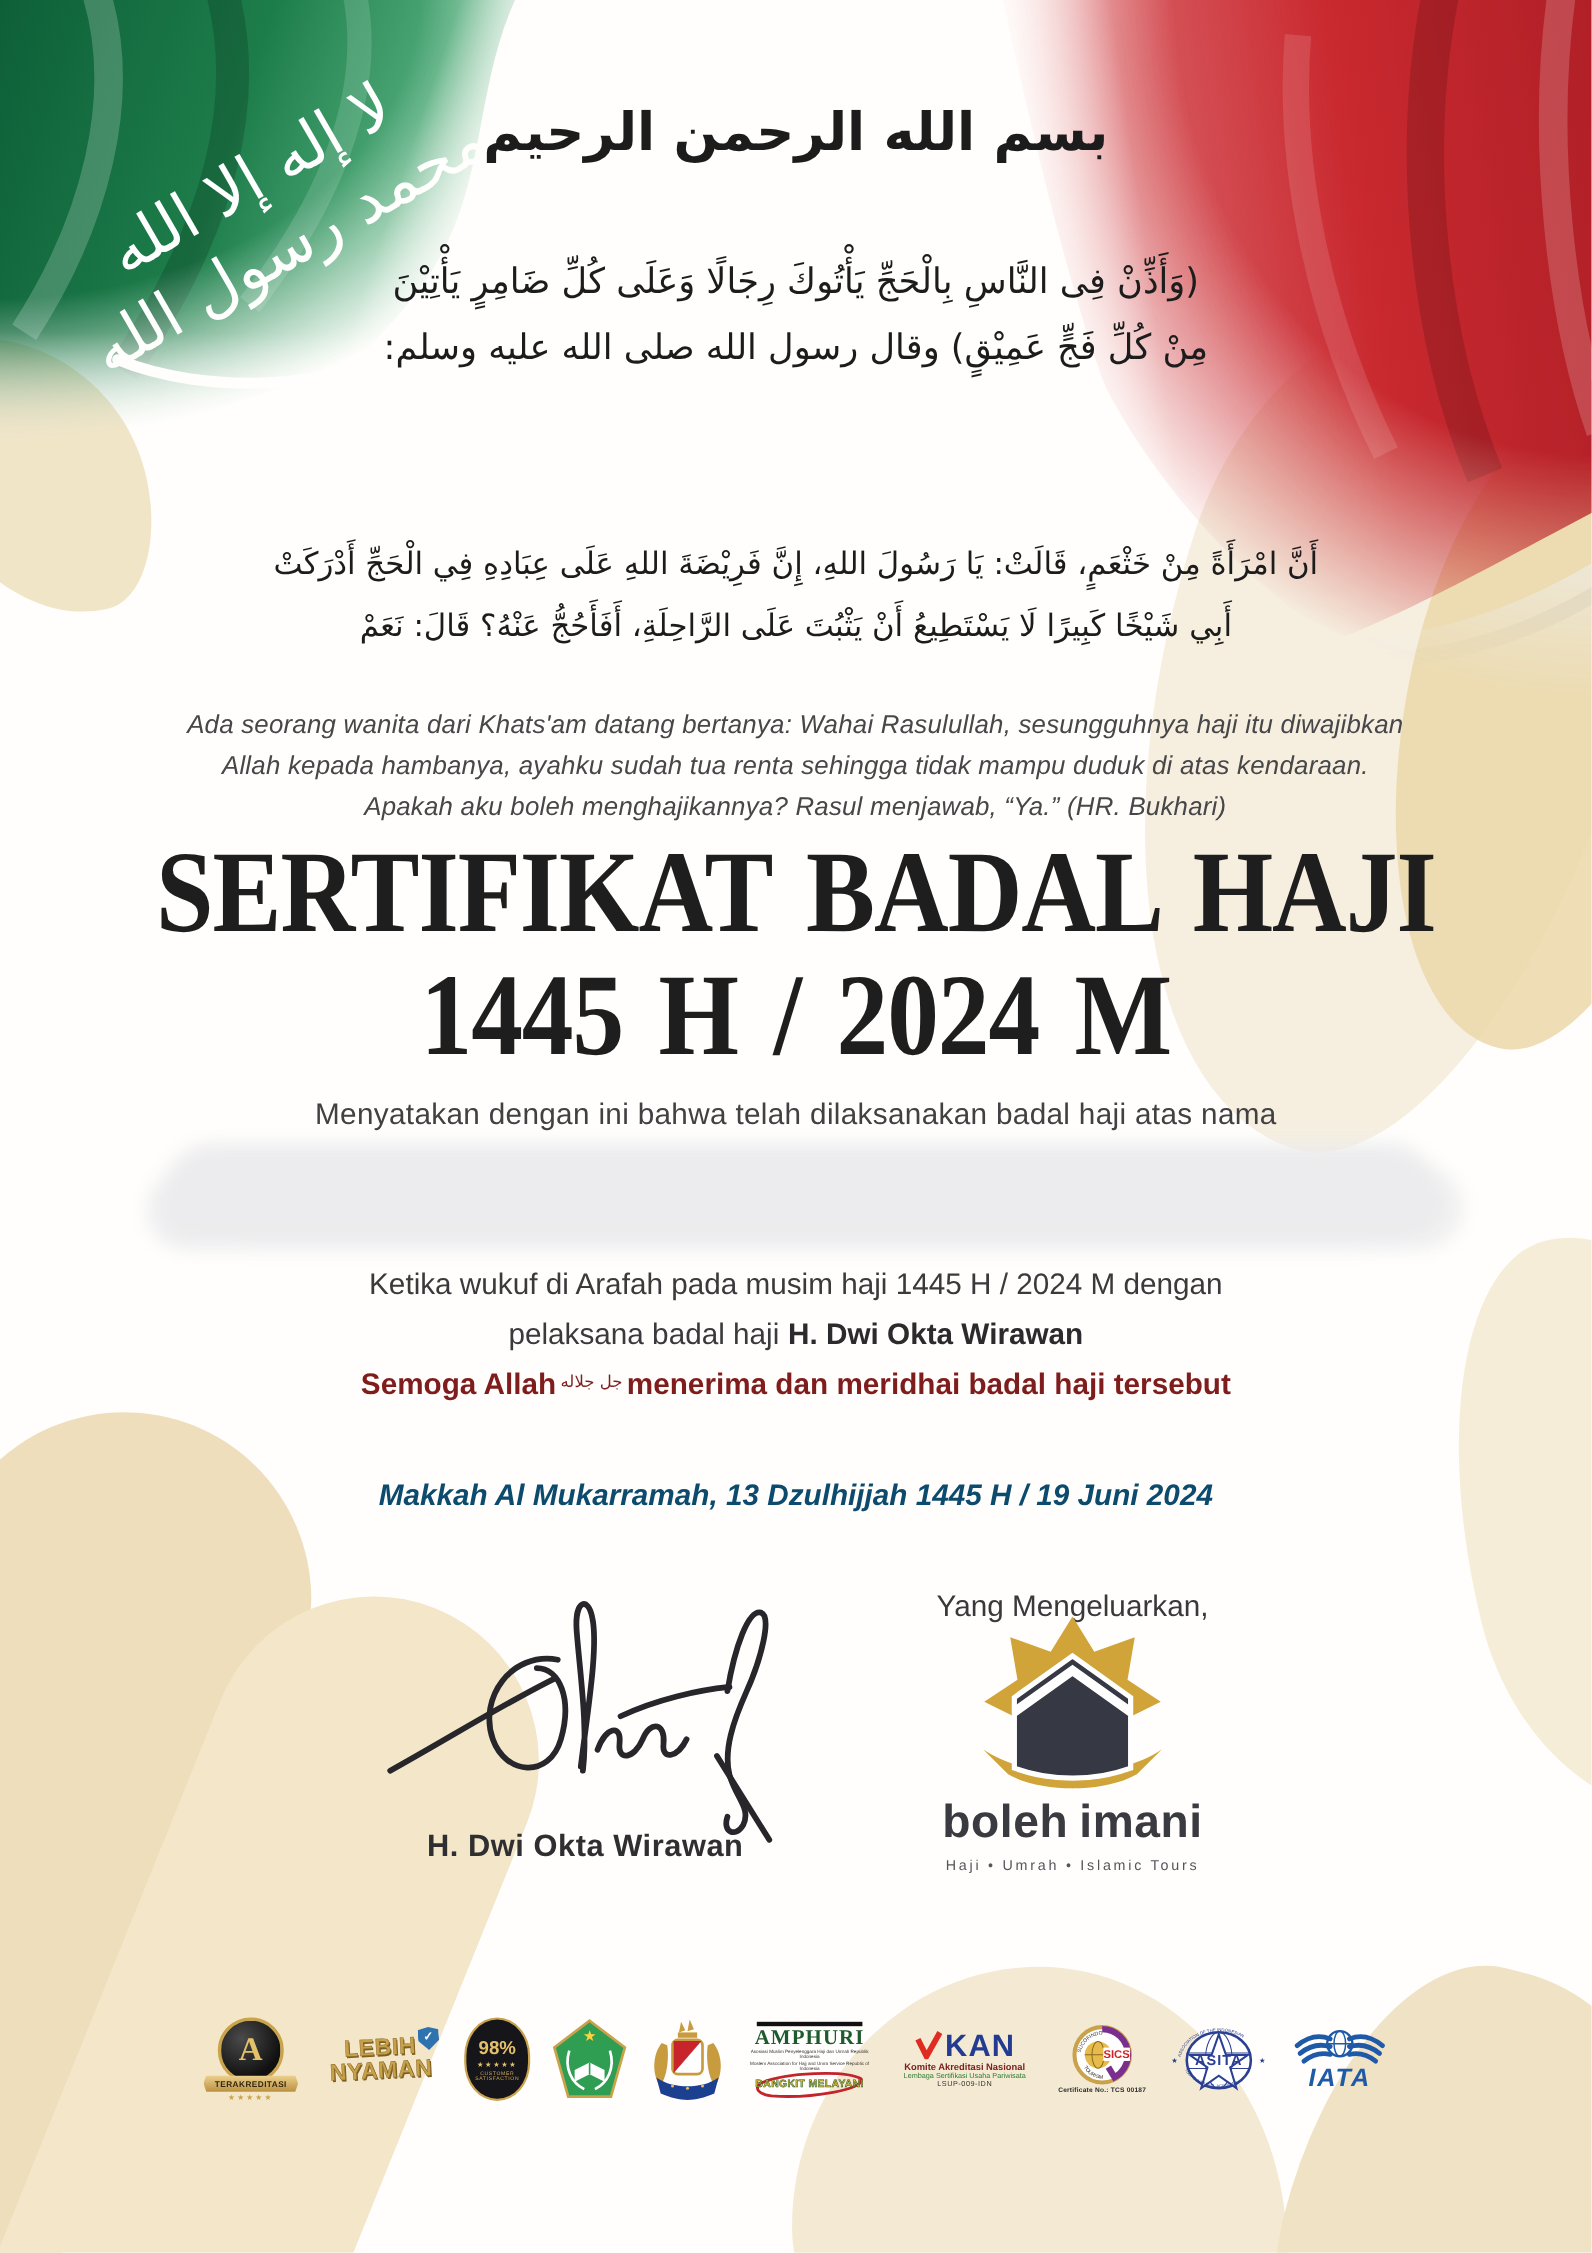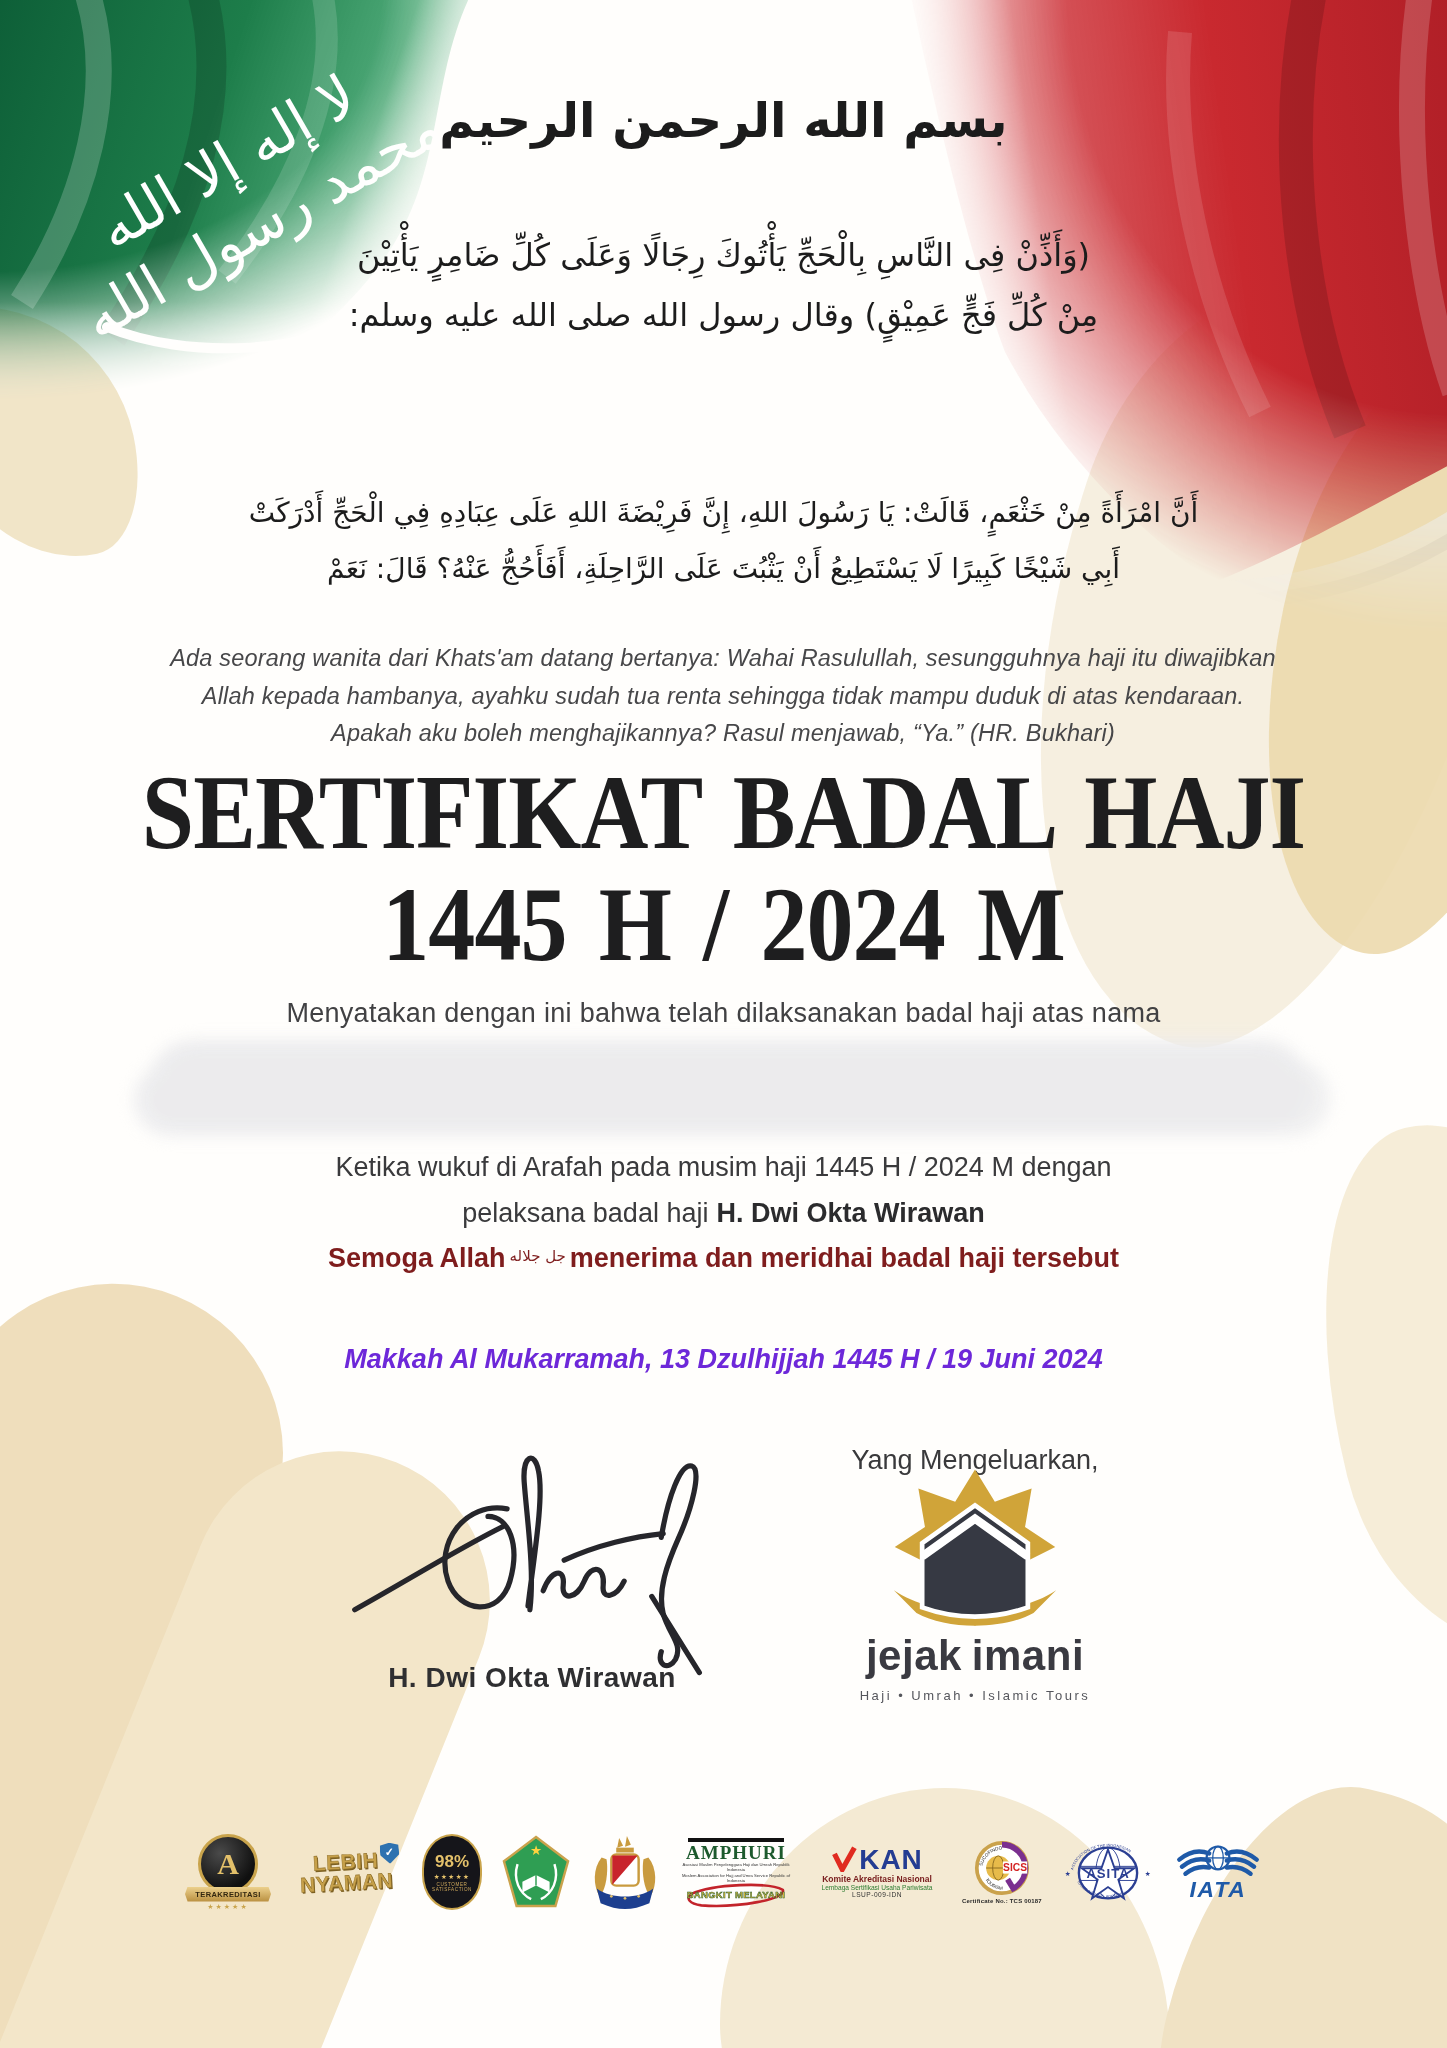--- a/index.html
+++ b/index.html
@@ -47,21 +47,21 @@
   .l-title1{top:756px;font-size:98px;}
   .l-title2{top:868px;font-size:98px;}
   .l-statement{top:998px;font-size:27px;color:#414143;letter-spacing:.3px;}
   .l-body1{top:1152px;font-size:27px;color:#3a3a3c;}
   .l-body2{top:1198px;font-size:27px;color:#3a3a3c;}
   .l-body2 b{margin-left:8px;color:#2b2b2d;}
   .l-prayer1{top:1243px;font-size:27px;font-weight:bold;color:#7f1d1d;}
   .l-prayer2{top:1281px;font-size:27px;font-weight:bold;color:#333335;}
   .jalla{font-family:"DejaVu Sans",sans-serif;font-size:15px;font-weight:normal;
          vertical-align:6px;margin:0 4px;}
-  .l-date{top:1344px;font-size:27px;font-weight:bold;font-style:italic;color:#6d28d9;}
+  .l-date{top:1344px;font-size:27px;font-weight:bold;font-style:italic;color:#0c4a6e;}
   .blur-name{position:absolute;left:148px;top:1040px;width:1160px;height:92px;z-index:4;
          background:#ebebed;border-radius:46px;filter:blur(8px);opacity:.95;
          box-shadow:30px 12px 0 -8px #efeff0,-24px 14px 0 -10px #ededef;}
   
   .role{position:absolute;top:1410px;width:460px;text-align:center;
         font-size:27px;color:#39393b;z-index:5;}
   .role-left{left:302px;} .role-right{left:745px;margin-top:35px;}
   .sig-svg{position:absolute;left:332px;top:1446px;width:392px;height:238px;z-index:5;}
   .sig-name{position:absolute;left:302px;top:1662px;width:460px;text-align:center;
         font-size:28px;font-weight:bold;color:#2f2f31;letter-spacing:.5px;z-index:5;}
@@ -217,21 +217,21 @@
   <div class="sig-name">H. Dwi Okta Wirawan</div>
 
   <div class="issuer">
     <svg width="172" height="168" viewBox="-90 -92 180 178">
       <polygon points="0,-84 21,-50 60,-64 53,-23 85,-2 49,16 55,55 17,45 0,82 -17,45 -55,55 -49,16 -85,-2 -53,-23 -60,-64 -21,-50" fill="#d0a439"></polygon>
       <path d="M-86,44 C-42,74 42,74 86,44 L62,68 C30,86 -30,86 -62,68 Z" fill="#d0a439"></path>
       <path d="M-56,62 L-56,-6 L0,-46 L56,-6 L56,62 C20,75 -20,75 -56,62 Z" fill="#363943" stroke="#ffffff" stroke-width="5"></path>
       <path d="M-56,8 L0,-32 L56,8" stroke="#ffffff" stroke-width="9" fill="none"></path>
     </svg>
     <div class="brand">
-      <span>jejak</span><span class="w2">imani</span>
+      <span>boleh</span><span class="w2">imani</span>
     </div>
     <div class="brand-tagline">Haji • Umrah • Islamic Tours</div>
   </div>
 
   <div class="footer">
 
     <div class="flogo tk">
       <div class="tk-circle">
         <span class="tk-a">A</span>
       </div>

